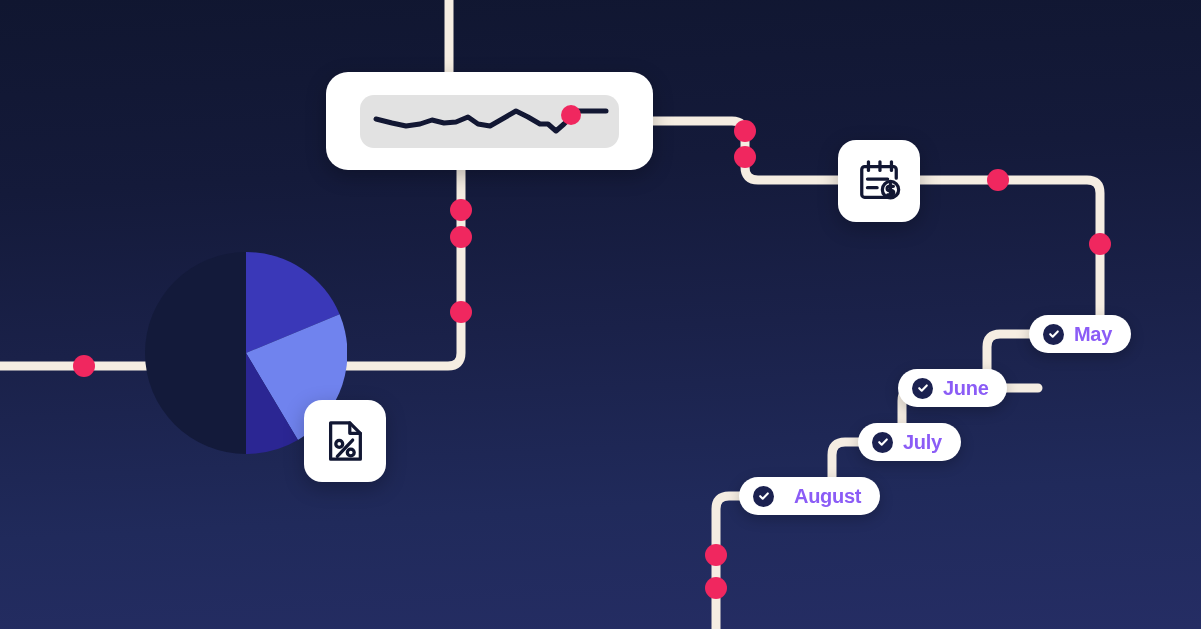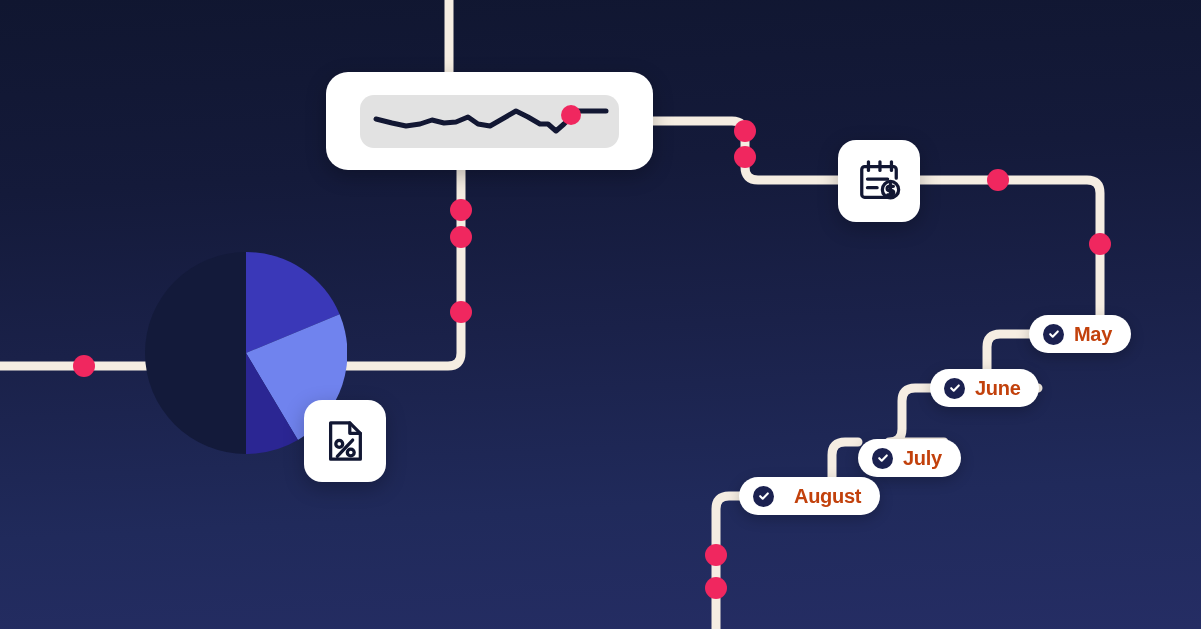--- a/index.html
+++ b/index.html
@@ -92,40 +92,40 @@
     border-radius: 19px;
     display: flex;
     align-items: center;
     gap: 10px;
     padding: 0 19px 0 14px;
     box-shadow: 0 4px 14px rgba(0,0,0,0.22);
   }
   .pill-label {
     font-size: 20px;
     font-weight: bold;
-    color: #c2410c;
+    color: #8b5cf6;
     letter-spacing: -0.3px;
     line-height: 1;
     white-space: nowrap;
   }
   .check {
     width: 21px;
     height: 21px;
     flex: 0 0 21px;
     border-radius: 50%;
     background: #1b2150;
     display: flex;
     align-items: center;
     justify-content: center;
   }
   .check svg { display: block; }
 
   .pill-may    { left: 1029px; top: 315px; }
-  .pill-june   { left: 930px;  top: 369px; }
-  .pill-july   { left: 858px;  top: 423px; margin-top: 16px; }
+  .pill-june   { left: 898px;  top: 369px; }
+  .pill-july   { left: 858px;  top: 423px; }
   .pill-august { left: 739px;  top: 477px; gap: 20px; }
 </style>
 </head>
 <body>
 
 <div id="stage">
 
   <svg id="wires" viewBox="0 0 1201 629">
     <g fill="none" stroke="#f5ede2" stroke-width="9" stroke-linecap="round" stroke-linejoin="round">
 

